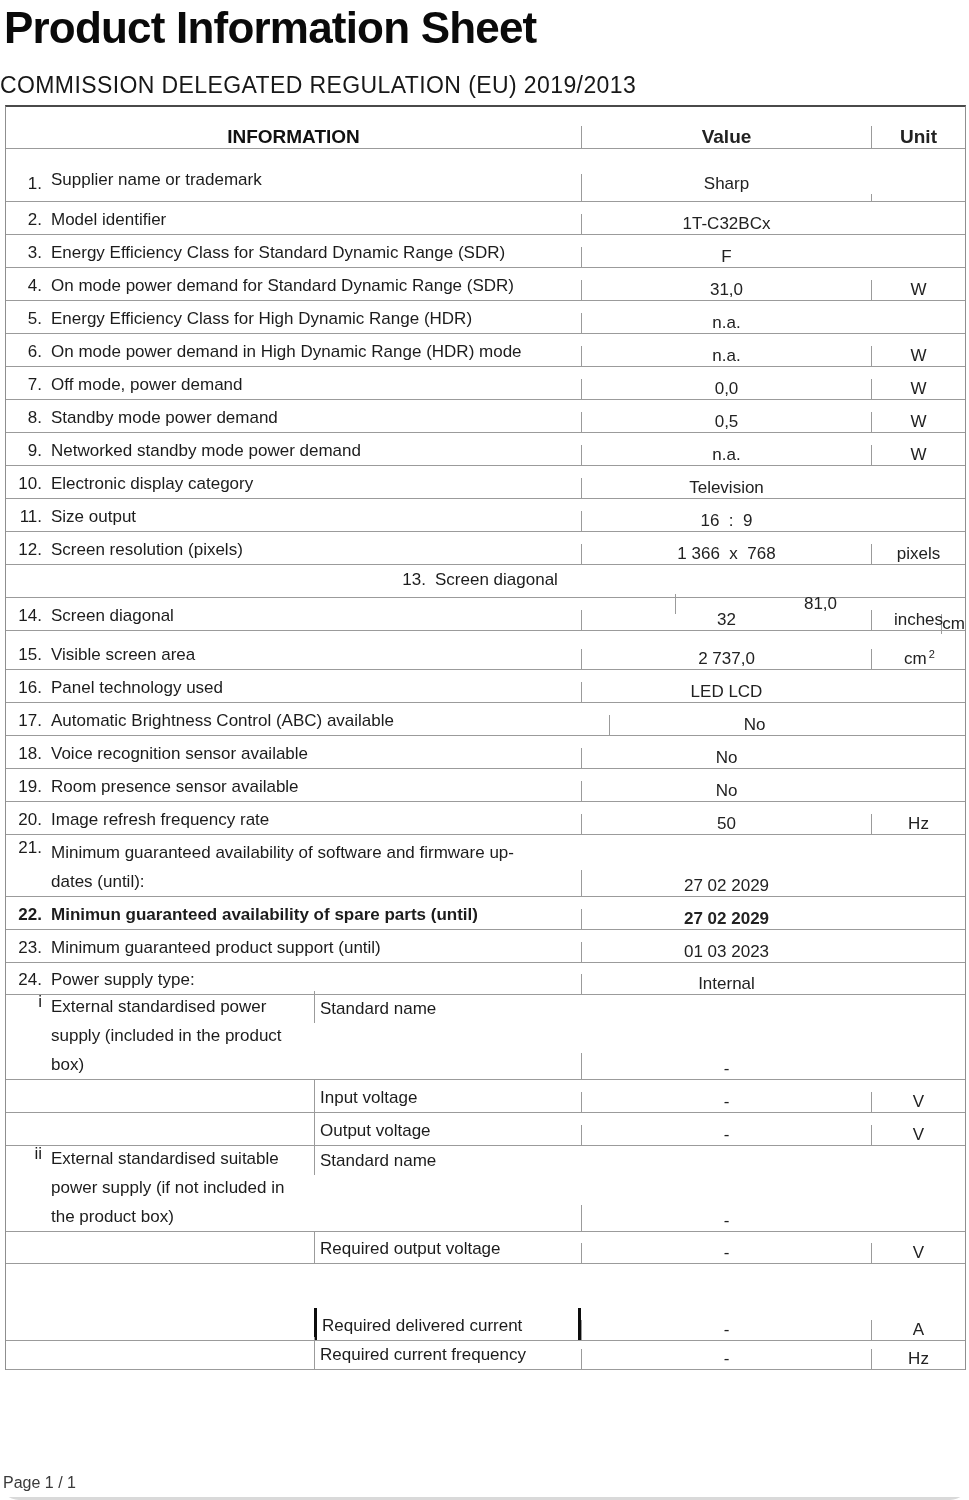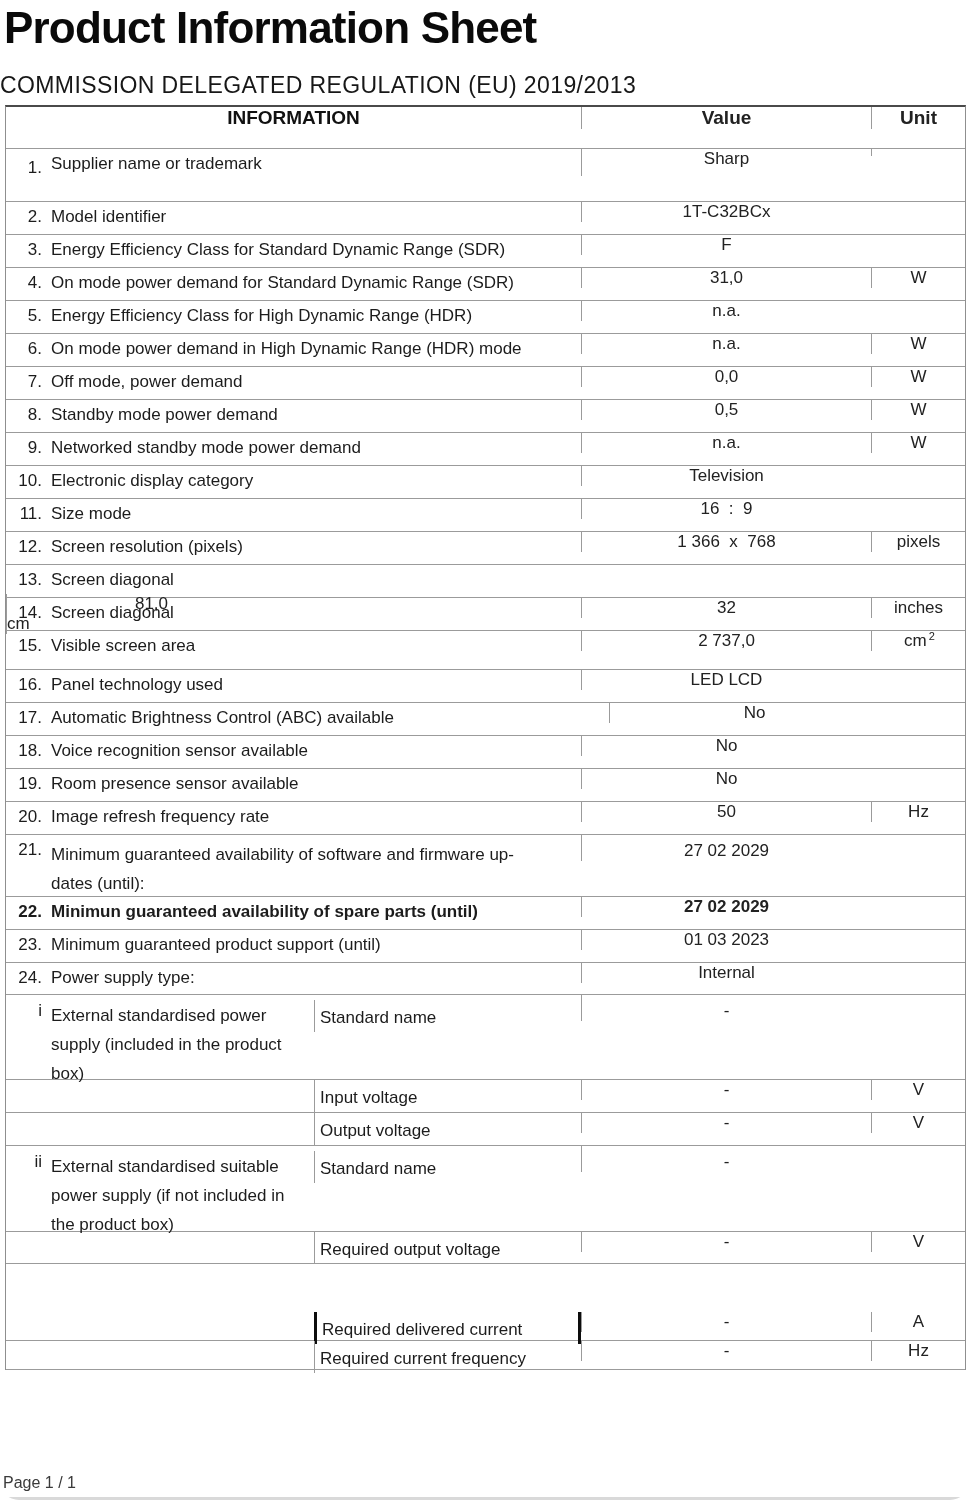--- a/index.html
+++ b/index.html
@@ -26,21 +26,21 @@
     border-left:1px solid #8f8f8f;
     border-right:1px solid #8f8f8f;
     border-top:2px solid #4a4a4a;
     box-sizing:border-box;
     font-size:17px;
   }
   .row{
     display:flex;
     border-bottom:1px solid #9b9b9b;
     box-sizing:border-box;
-    align-items:flex-start;
+    align-items:flex-end;
   }
   .cell{box-sizing:border-box;display:flex;align-items:center;}
   .c-info{width:575px;flex:none;}
   .c-value{
     width:290px;flex:none;
     border-left:1px solid #9b9b9b;
     justify-content:center;text-align:center;
     white-space:pre-wrap;
     color:#222;
   }
@@ -179,21 +179,21 @@
           <div class="cell c-info">
             <span class="num">10.</span>
             <div class="lbl">Electronic display category</div>
           </div>
           <div class="cell c-value">Television</div>
           <div class="cell c-unit"></div>
         </div>
         <div class="row" style="height: 33px;">
           <div class="cell c-info">
             <span class="num">11.</span>
-            <div class="lbl">Size mode</div>
+            <div class="lbl">Size output</div>
           </div>
           <div class="cell c-value">16  :  9</div>
           <div class="cell c-unit"></div>
         </div>
         <div class="row" style="height: 33px;">
           <div class="cell c-info">
             <span class="num">12.</span>
             <div class="lbl">Screen resolution (pixels)</div>
           </div>
           <div class="cell c-value">1 366  x  768</div>

